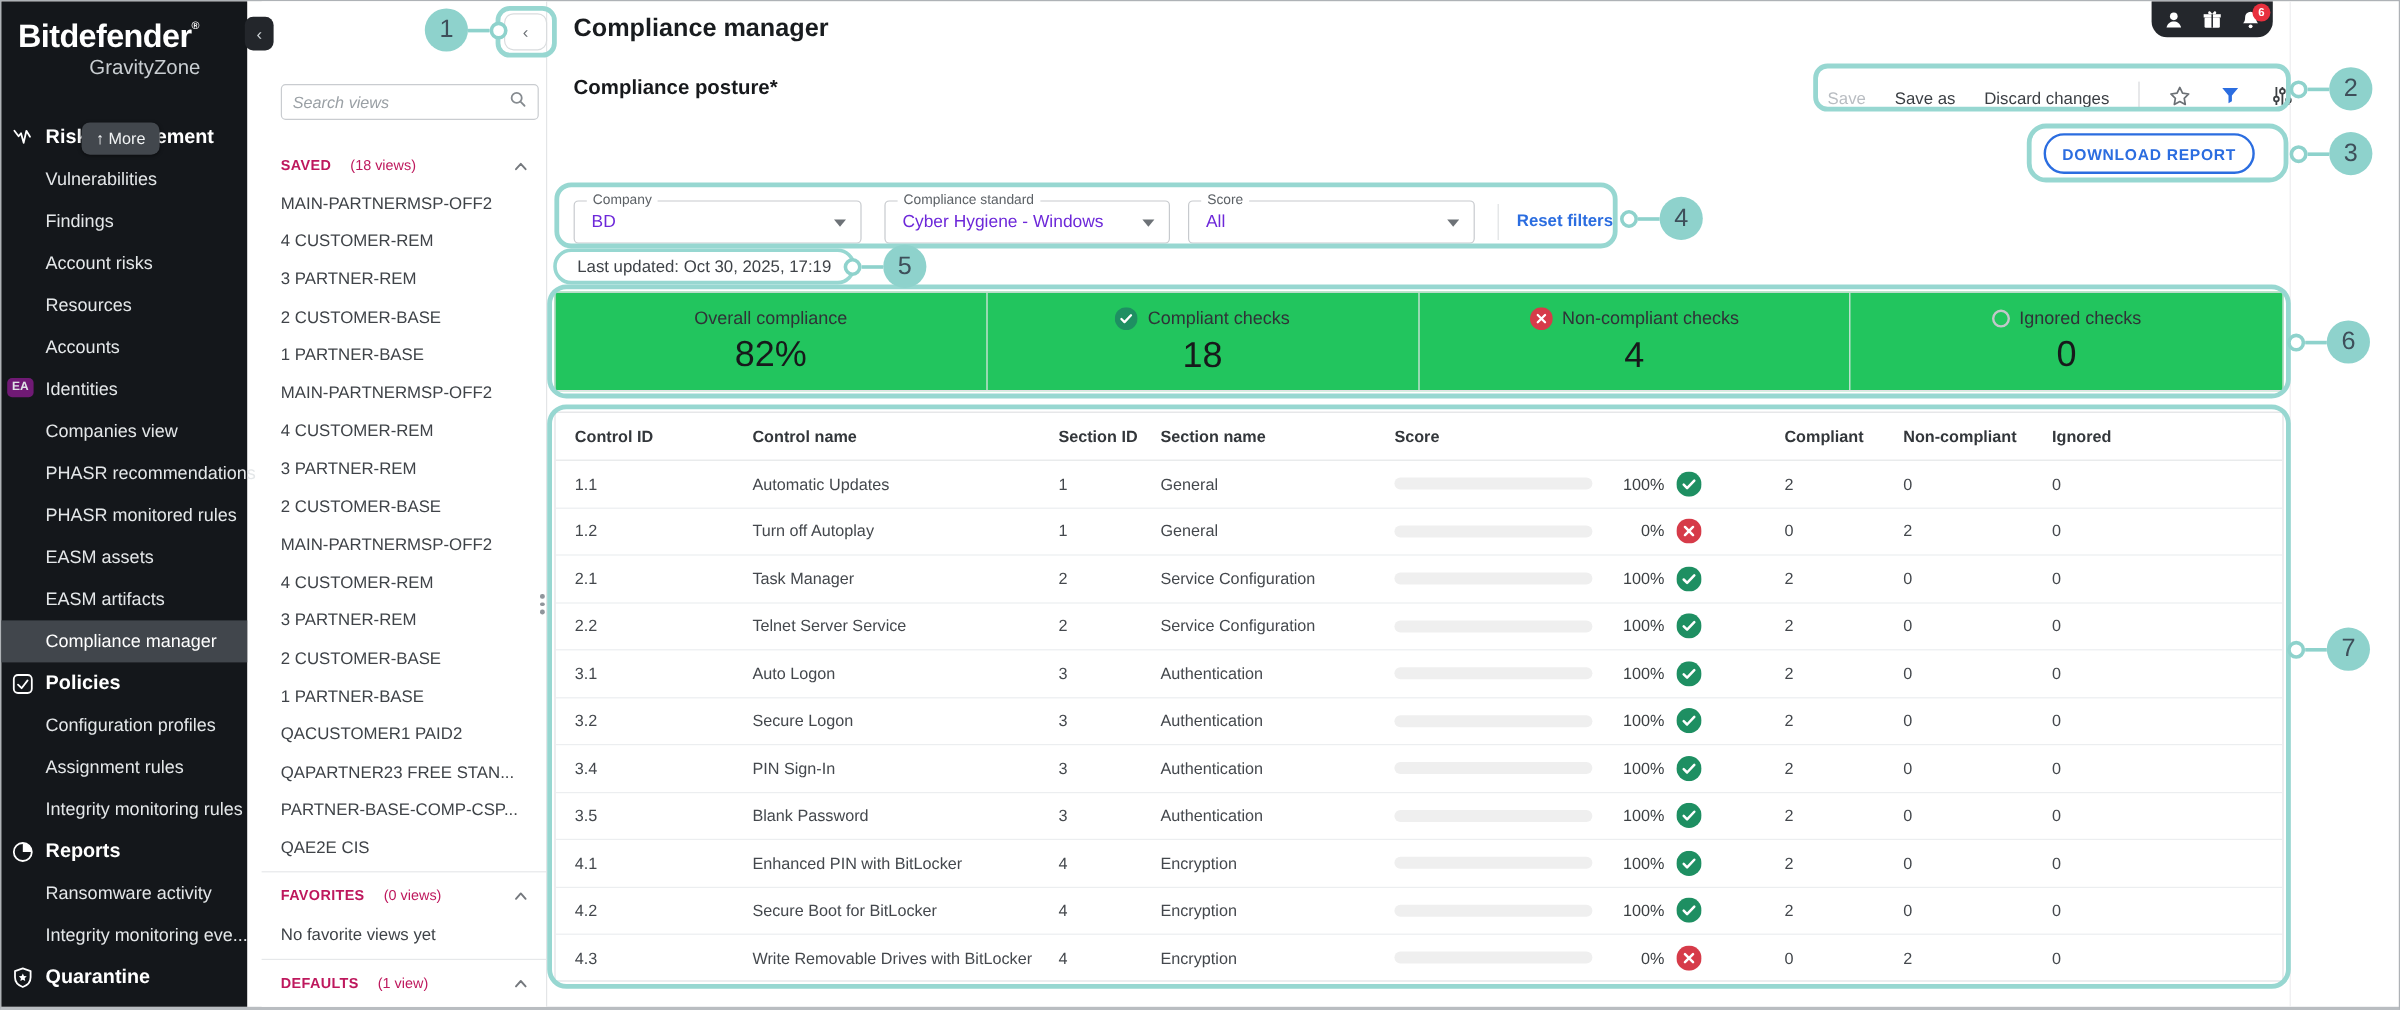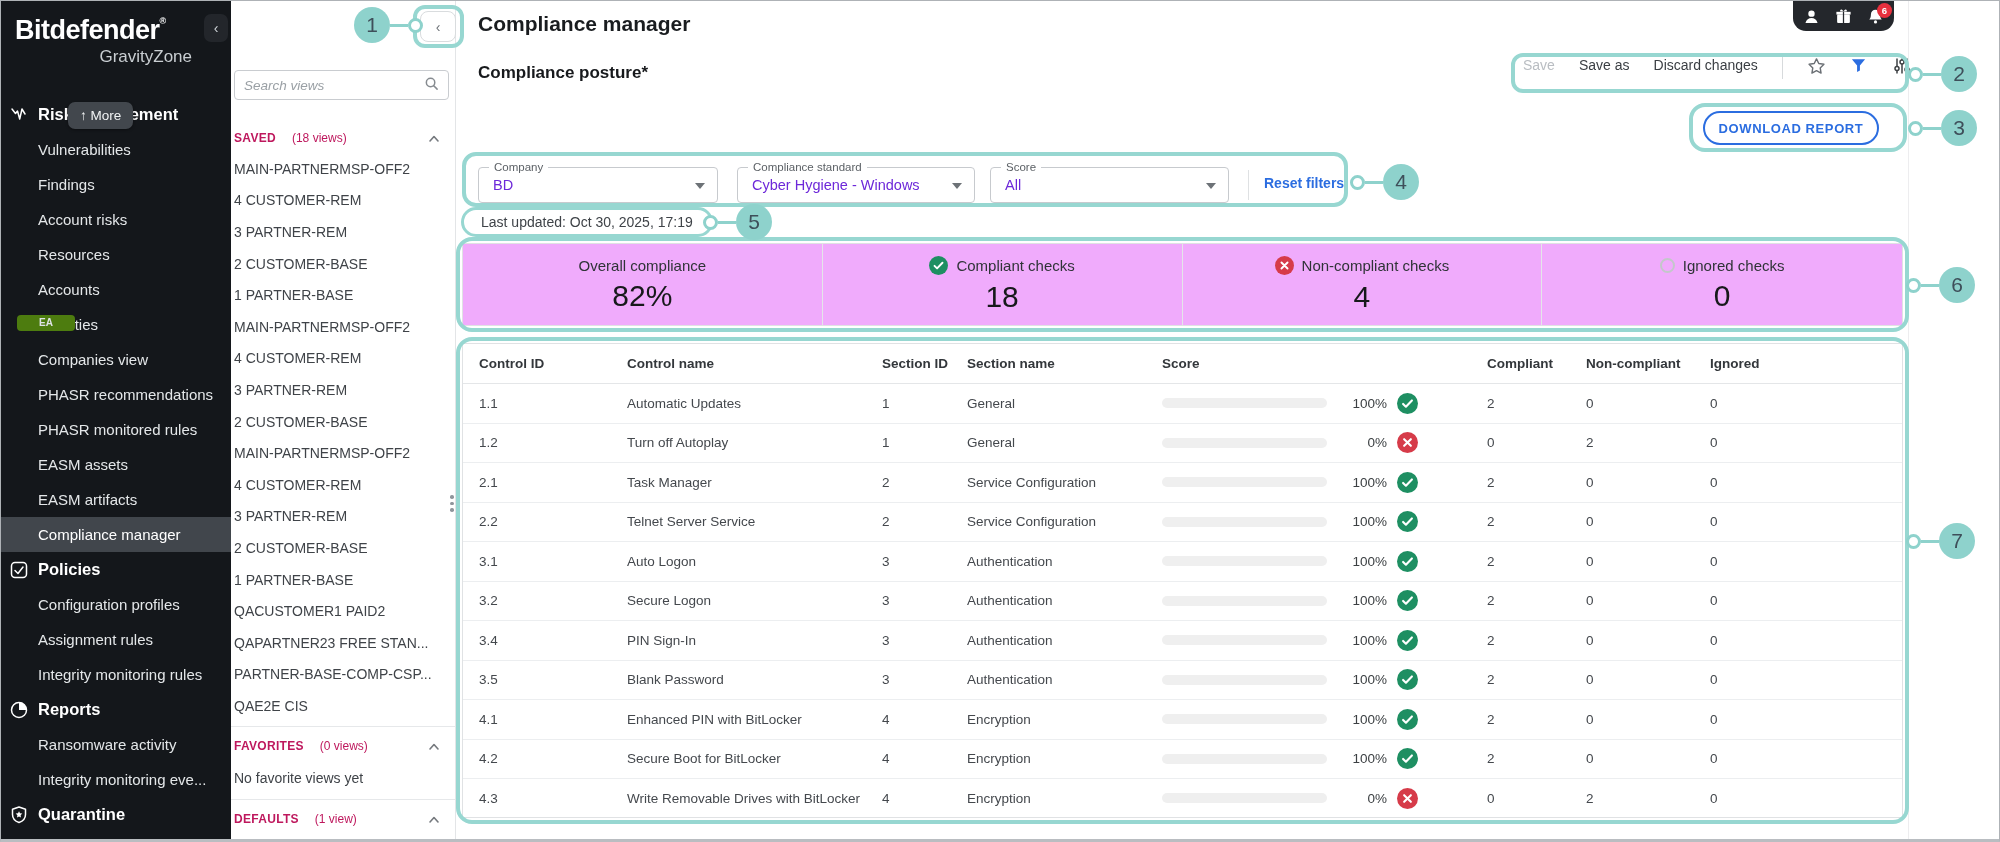--- a/index.html
+++ b/index.html
@@ -1,33 +1,33 @@
 <!DOCTYPE html>
 <html><head>
 <meta charset="utf-8">
 <style>
   *{box-sizing:border-box;margin:0;padding:0}
   html,body{background:#e9eaec}
   .screen{position:relative;width:2000px;height:842px;background:#fff;
     font-family:"Liberation Sans",sans-serif;border:1px solid #aeb2b6;border-bottom:3px solid #b9bdc1;overflow:hidden}
   
-  .sidebar{position:absolute;left:0;top:0;width:230px;height:842px;background:#14171b;color:#e4e7e9;z-index:2}
+  .sidebar{position:absolute;left:0;top:0;width:205px;height:842px;background:#14171b;color:#e4e7e9;z-index:2}
   .logo{padding:16px 0 0 14px}
   .logo-main{font-size:27px;font-weight:700;color:#fff;letter-spacing:-.5px;line-height:1}
   .logo-main sup{font-size:9px;vertical-align:top}
   .logo-sub{font-size:17px;font-weight:300;color:#c9ced2;text-align:right;padding-right:39px;margin-top:3px}
   .sb-collapse{position:absolute;left:203px;top:13px;width:24px;height:28px;background:#23262b;border-radius:7px;
     color:#cfd4d8;font-size:14px;display:flex;align-items:center;justify-content:center;z-index:6;cursor:pointer}
   .nav{position:absolute;top:96px;left:0;right:0}
   .nav-row{height:35px;display:flex;align-items:center;padding-left:37px;font-size:15px;cursor:pointer;position:relative;white-space:nowrap}
   .nav-row[data-selected="true"]{background:#41464c;color:#fff}
   .nav-row.section{padding-left:8px;gap:9px;font-size:16.5px;font-weight:700;color:#fff}
   .nav-icon{width:20px;height:20px;flex:0 0 auto}
-  .ea-badge{position:absolute;left:16px;top:8px;background:#4d7c0f;border-radius:4px;font-size:10px;font-weight:700;
-    padding:2px 22px;color:#dfe3e6;line-height:1.2}
+  .ea-badge{position:absolute;left:5px;top:8px;background:#701a75;border-radius:4px;font-size:10px;font-weight:700;
+    padding:2px 4px;color:#dfe3e6;line-height:1.2}
   .ea-badge:empty{display:none}
   .more-tooltip{position:absolute;left:67px;top:101px;height:27px;background:#42474d;border-radius:7px;color:#f1f3f4;
     font-size:13.5px;display:flex;align-items:center;padding:0 12px;z-index:5;box-shadow:0 1px 3px rgba(0,0,0,.4)}
   
   .views{position:absolute;left:217px;top:0;width:238px;height:842px;background:#fff;border-right:1px solid #e3e5e7;z-index:1}
   .search-box{position:absolute;left:16px;top:69px;width:215px;height:30px;border:1px solid #c9ccd0;border-radius:4px;
     display:flex;align-items:center;padding:0 9px;background:#fff}
   .search-box input{border:none;outline:none;flex:1;font-size:13.5px;font-style:italic;color:#4c5054;min-width:0;
     font-family:"Liberation Sans",sans-serif;background:transparent}
   .search-box input::placeholder{color:#9aa0a5}
@@ -47,40 +47,40 @@
   .panel-collapse-btn{position:absolute;left:419px;top:10px;width:36px;height:31px;background:#fff;border:1px solid #d9dcde;
     border-radius:8px;color:#6d7277;font-size:14px;display:flex;align-items:center;justify-content:center;cursor:pointer;z-index:4}
   .content-vline{position:absolute;left:1907px;top:0;width:1px;height:842px;background:#ededef}
   .user-pill{position:absolute;left:1792px;top:0;width:101px;height:30px;background:#24272c;border-radius:0 0 13px 13px;
     display:flex;align-items:center;justify-content:center;gap:15px;z-index:4}
   .user-pill .ic{width:17px;height:17px;cursor:pointer;position:relative}
   .notif-badge{position:absolute;top:-5px;right:-8px;min-width:15px;height:15px;border-radius:8px;background:#e8303e;color:#fff;
     font-size:9.5px;font-weight:700;display:flex;align-items:center;justify-content:center;padding:0 3px}
   .posture-title{position:absolute;left:477px;top:62px;font-size:17px;font-weight:700;color:#17191c}
   
-  .view-toolbar{position:absolute;left:1522px;top:56px;height:33px;display:flex;align-items:flex-start;gap:24px;font-size:14px}
+  .view-toolbar{position:absolute;left:1522px;top:56px;height:33px;display:flex;align-items:flex-end;gap:24px;font-size:14px}
   .tb-save{color:#b9bdc2;cursor:default}
   .tb-btn{color:#3a3e43;cursor:pointer}
   .tb-div{width:1px;height:22px;background:#d7dadc}
   .tb-ic{width:19px;height:19px;cursor:pointer}
   .download-btn{position:absolute;left:1702px;top:110px;width:176px;height:34px;border:2px solid #2b6de0;border-radius:17px;
     color:#2b6de0;font-size:13px;font-weight:700;letter-spacing:.6px;display:flex;align-items:center;justify-content:center;
     cursor:pointer;background:#fff}
   
   .sel{position:absolute;top:166px;height:36px;border:1px solid #c7cace;border-radius:4px;background:#fff;cursor:pointer}
   .sel-label{position:absolute;top:-7px;left:10px;background:#fff;padding:0 5px;font-size:11.5px;color:#5c6166;white-space:nowrap}
   .sel-value{margin:9px 0 0 14px;font-size:14.5px;color:#6d28d9}
   .sel-arrow{position:absolute;right:12px;top:15px;width:0;height:0;border-left:5px solid transparent;
     border-right:5px solid transparent;border-top:6px solid #6d7277}
   .filters-divider{position:absolute;left:1247px;top:169px;height:30px;width:1px;background:#dfe1e3}
   .reset-link{position:absolute;left:1263px;top:174px;font-size:14px;font-weight:600;color:#2b6de0;cursor:pointer}
   .last-updated{position:absolute;left:460px;top:206px;height:30px;border:3px solid #97d7d1;border-radius:15px;background:#fff;
     display:inline-flex;align-items:center;padding:0 17px;font-size:14px;color:#3f4348;z-index:5}
   
-  .summary-card{position:absolute;left:461px;top:242px;width:1441px;height:83px;border:1px solid #e0e2e4;background:#f0abfc;
+  .summary-card{position:absolute;left:461px;top:242px;width:1441px;height:83px;border:1px solid #e0e2e4;background:#22c55e;
     display:grid;grid-template-columns:repeat(4,1fr)}
   .sum-cell{display:flex;flex-direction:column;align-items:center;justify-content:center;gap:5px;border-right:1px solid #e4e6e8}
   .sum-cell:last-child{border-right:none}
   .sum-label{display:flex;align-items:center;gap:8px;font-size:15px;color:#2f3337}
   .sum-ic{width:19px;height:19px}
   .ring{width:15px;height:15px;border-radius:50%;border:2px solid #c3c7ca}
   .sum-value{font-size:30px;font-weight:300;color:#17191b}
   
   .table-card{position:absolute;left:461px;top:342px;width:1441px;height:475px;border:1px solid #e0e2e4;background:#fff;overflow:hidden}
   .t-head,.t-row{display:grid;grid-template-columns:148px 255px 85px 195px 325px 99px 124px 1fr;align-items:center;padding-left:16px}

